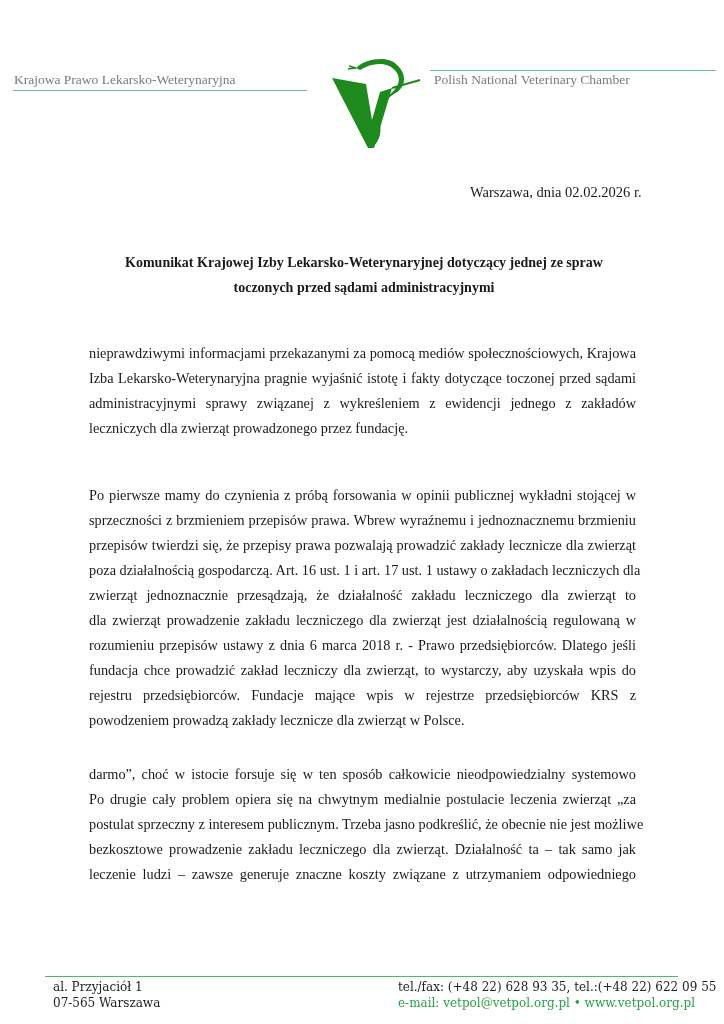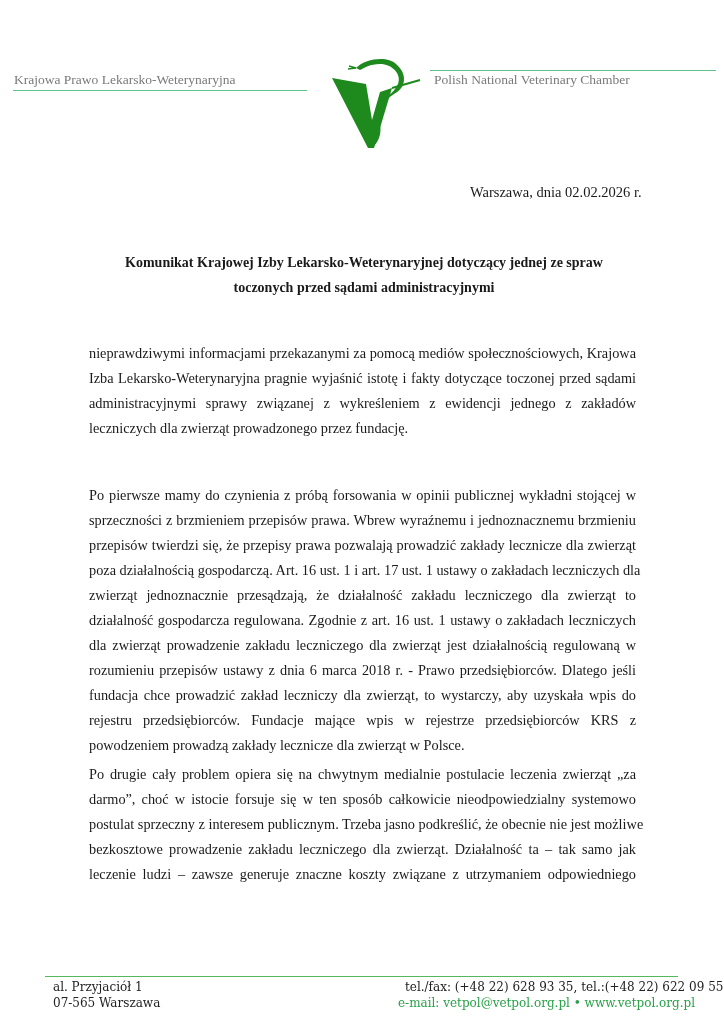--- a/index.html
+++ b/index.html
@@ -12,21 +12,21 @@
   .date { position: absolute; left: 470px; top: 184px; font-size: 14.5px; }
   .title { position: absolute; left: 70px; width: 588px; text-align: center; font-weight: bold; font-size: 14px; }
   .t1 { top: 255px; } .t2 { top: 280px; }
   .body { position: absolute; left: 89px; width: 547px; font-size: 14.3px; }
   .ln { height: 25px; line-height: 25px; white-space: nowrap; text-align: justify; text-align-last: justify; }
   .ln.last { text-align-last: left; }
   .p1 { top: 341px; } .p2 { top: 483px; } .p3 { top: 762px; }
   .ftr-line { position: absolute; left: 45px; top: 976px; width: 633px; height: 1px; background: #55b860; }
   .ftr { position: absolute; font-size: 12px; font-family: "DejaVu Serif", serif; color: #222; }
   .f1 { left: 53px; top: 980px; } .f2 { left: 53px; top: 996px; }
-  .f3 { left: 398px; top: 980px; margin-left: 7px; } .f4 { left: 398px; top: 996px; color: #2aa048; }
+  .f3 { left: 398px; top: 980px; } .f4 { left: 398px; top: 996px; color: #2aa048; }
 </style>
 </head>
 <body>
 
 <div>
   <div class="hdr-left">Krajowa Prawo Lekarsko-Weterynaryjna</div>
   <div class="hdr-left-line"></div>
   <svg class="logo" viewBox="0 0 108 100">
     <polygon points="14,26 48,32 54,68 62,40 74,36 56,96 50,96" fill="#1e8a1e"></polygon>
     <path d="M38,16 C48,6 70,4 78,12 C90,22 88,36 76,42 C66,48 60,58 62,72 C64,82 60,90 56,94 C58,80 54,68 58,58 C62,48 76,42 80,32 C84,22 74,12 62,12 C52,12 46,16 42,18 Z" fill="#1e8a1e"></path>
@@ -48,31 +48,30 @@
   <div class="ln">administracyjnymi sprawy związanej z wykreśleniem z ewidencji jednego z zakładów</div>
   <div class="ln last">leczniczych dla zwierząt prowadzonego przez fundację.</div>
 </div>
 
 <div class="body p2">
   <div class="ln">Po pierwsze mamy do czynienia z próbą forsowania w opinii publicznej wykładni stojącej w</div>
   <div class="ln">sprzeczności z brzmieniem przepisów prawa. Wbrew wyraźnemu i jednoznacznemu brzmieniu</div>
   <div class="ln">przepisów twierdzi się, że przepisy prawa pozwalają prowadzić zakłady lecznicze dla zwierząt</div>
   <div class="ln">poza działalnością gospodarczą. Art. 16 ust. 1 i art. 17 ust. 1 ustawy o zakładach leczniczych dla</div>
   <div class="ln">zwierząt jednoznacznie przesądzają, że działalność zakładu leczniczego dla zwierząt to</div>
-  <div class="ln">działalność gospodarcza regulowana. Zgodnie z art. 16 ust. 1 ustawy o zakładach leczniczych</div>
   <div class="ln">dla zwierząt prowadzenie zakładu leczniczego dla zwierząt jest działalnością regulowaną w</div>
   <div class="ln">rozumieniu przepisów ustawy z dnia 6 marca 2018 r. - Prawo przedsiębiorców. Dlatego jeśli</div>
   <div class="ln">fundacja chce prowadzić zakład leczniczy dla zwierząt, to wystarczy, aby uzyskała wpis do</div>
   <div class="ln">rejestru przedsiębiorców. Fundacje mające wpis w rejestrze przedsiębiorców KRS z</div>
   <div class="ln last">powodzeniem prowadzą zakłady lecznicze dla zwierząt w Polsce.</div>
 </div>
 
 <div class="body p3">
+  <div class="ln">darmo”, choć w istocie forsuje się w ten sposób całkowicie nieodpowiedzialny systemowo</div>
   <div class="ln">Po drugie cały problem opiera się na chwytnym medialnie postulacie leczenia zwierząt „za</div>
-  <div class="ln">darmo”, choć w istocie forsuje się w ten sposób całkowicie nieodpowiedzialny systemowo</div>
   <div class="ln">postulat sprzeczny z interesem publicznym. Trzeba jasno podkreślić, że obecnie nie jest możliwe</div>
   <div class="ln">bezkosztowe prowadzenie zakładu leczniczego dla zwierząt. Działalność ta – tak samo jak</div>
   <div class="ln">leczenie ludzi – zawsze generuje znaczne koszty związane z utrzymaniem odpowiedniego</div>
 </div>
 
 <div>
   <div class="ftr-line"></div>
   <div class="ftr f1">al. Przyjaciół 1</div>
   <div class="ftr f2">07-565 Warszawa</div>
   <div class="ftr f3">tel./fax: (+48 22) 628 93 35, tel.:(+48 22) 622 09 55</div>

